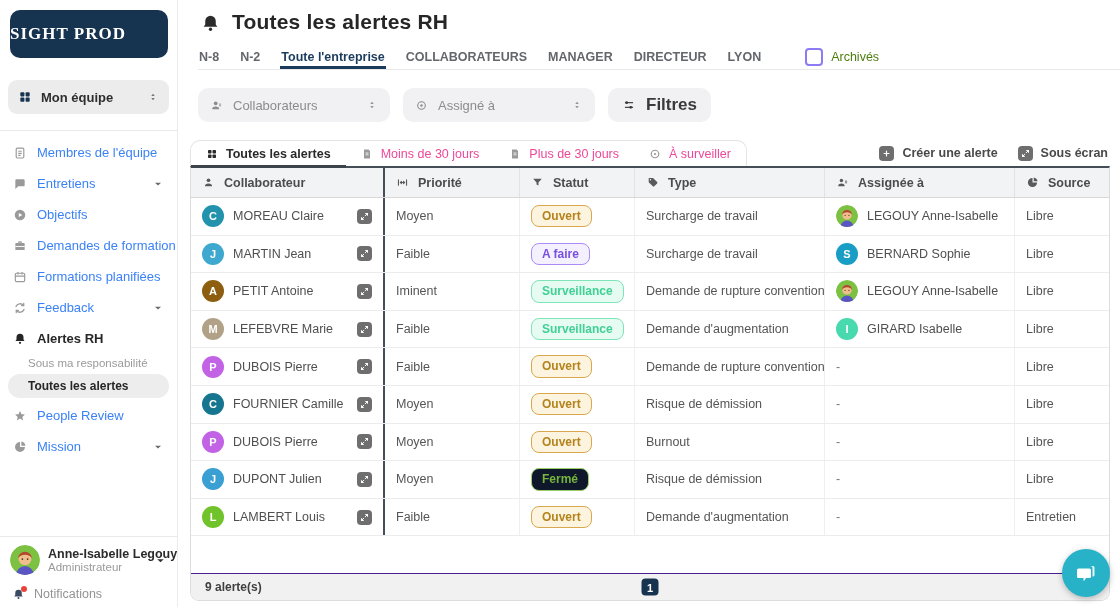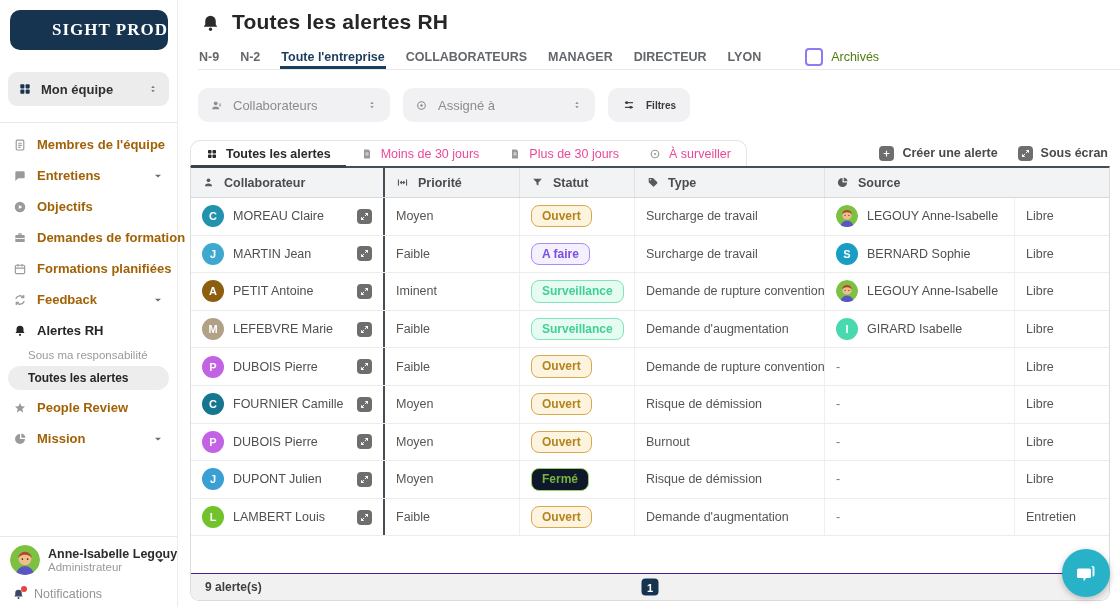--- a/index.html
+++ b/index.html
@@ -2,26 +2,26 @@
 <html><head>
 <meta charset="utf-8">
 <style>
   html,body{margin:0;padding:0;background:#fff;}
   .app{position:relative;width:1120px;height:607px;background:#fff;overflow:hidden;
        font-family:"Liberation Sans",sans-serif;color:#333;}
   svg{display:block;}
 
   
   .sidebar{position:absolute;left:0;top:0;width:178px;height:607px;border-right:1px solid #ececec;background:#fff;box-sizing:border-box;}
-  .logo{margin:10px;width:158px;height:40px;background:#16334f;border-radius:10px;display:flex;align-items:center;justify-content:flex-end;}
+  .logo{margin:10px;width:158px;height:48px;background:#16334f;border-radius:10px;display:flex;align-items:center;justify-content:flex-start;}
   .logo span{color:#fff;font-family:"Liberation Serif",serif;font-weight:bold;font-size:17px;letter-spacing:1px;}
   .team-select{margin:22px 8px 0 8px;height:34px;background:#ececec;border-radius:9px;display:flex;align-items:center;gap:9px;padding:3px 10px;box-sizing:border-box;cursor:pointer;}
   .team-select .lbl{font-size:13px;font-weight:bold;color:#2e2e2e;flex:1;}
   .side-divider{height:1px;background:#e9e9e9;margin:16px 0 6px 0;}
-  .nav-item{height:31px;display:flex;align-items:center;gap:10px;padding:0 13px;color:#a16207;font-size:13px;cursor:pointer;font-weight:bold;}
+  .nav-item{height:31px;display:flex;align-items:center;gap:10px;padding:0 13px;color:#3b82f6;font-size:13px;cursor:pointer;}
   .nav-item .lbl{flex:1;white-space:nowrap;}
   .nav-item.active{color:#262626;font-weight:bold;}
   .nav-item.active .ic{color:#262626;}
   .ic{color:#9a9a9a;flex:0 0 auto;}
   .sub-item{padding:3px 13px 3px 28px;font-size:11.5px;color:#9a9a9a;cursor:pointer;}
   .sub-pill{margin:2px 8px;padding:5px 20px;background:#ededed;border-radius:14px;font-size:12px;font-weight:bold;color:#262626;cursor:pointer;}
   .user-block{position:absolute;left:0;right:0;top:536px;border-top:1px solid #e9e9e9;padding:8px 10px 0 10px;box-sizing:border-box;}
   .user-row{display:flex;align-items:center;gap:8px;cursor:pointer;}
   .user-names{flex:1;min-width:0;}
   .user-name{font-size:12.5px;font-weight:bold;color:#2b2b2b;white-space:nowrap;}
@@ -40,21 +40,21 @@
   .scope-tab.active{color:#1c3c5d;box-shadow:inset 0 -3px 0 #1c3c5d;}
   .arch{display:flex;align-items:center;gap:8px;margin-left:24px;cursor:pointer;}
   .checkbox{width:14px;height:14px;border:2px solid #8b7bf5;border-radius:4px;background:#fff;}
   .arch .lbl{font-size:12.5px;color:#4d7c0f;}
 
   .filters-row{position:absolute;left:20px;top:88px;display:flex;gap:13px;}
   .pill{height:34px;background:#f1f1f3;border-radius:10px;display:flex;align-items:center;gap:10px;padding:0 12px;box-sizing:border-box;cursor:pointer;}
   .pill .ph{font-size:13px;color:#8c8c8c;flex:1;}
   .pill.select{width:192px;}
   .pill.filtres{padding:0 14px;}
-  .pill.filtres .lbl{font-size:10px;font-weight:bold;color:#3a3a3a;}
+  .pill.filtres .lbl{font-size:17px;font-weight:bold;color:#3a3a3a;}
 
   
   .card{position:absolute;left:12px;right:10px;top:140px;bottom:6px;}
   .vtabs-row{position:absolute;left:0;right:0;top:0;height:26px;}
   .vtabs{display:inline-flex;height:26px;border:1px solid #e4e4e4;border-bottom:none;border-radius:10px 10px 0 0;background:#fff;box-sizing:border-box;}
   .vtab{position:relative;display:flex;align-items:center;gap:8px;padding:0 15px;font-size:12.5px;color:#ec4899;cursor:pointer;white-space:nowrap;}
   .vtab.active{color:#2a2a2a;font-weight:bold;}
   .vtab.active::after{content:"";position:absolute;left:0;right:0;bottom:-2px;height:3px;background:#3c434b;z-index:3;}
   .actions{position:absolute;right:2px;top:0;height:26px;display:flex;align-items:center;gap:20px;}
   .action{display:flex;align-items:center;gap:8px;font-size:12.5px;font-weight:bold;color:#4a4a4a;cursor:pointer;}
@@ -250,21 +250,21 @@
       <span>
           <svg width="21" height="21" viewBox="0 0 24 24" fill="#2b2b2b">
             <path d="M12 3a6 6 0 0 0-6 6v4l-1.8 2.6h15.6L18 13V9a6 6 0 0 0-6-6z"></path>
             <circle cx="12" cy="18.6" r="1.9"></circle>
           </svg>
         </span>
       <span class="page-title">Toutes les alertes RH</span>
     </div>
 
     <div class="scope-bar">
-      <span class="scope-tab">N-9</span>
+      <span class="scope-tab">N-8</span>
       <span class="scope-tab">N-2</span>
       <span class="scope-tab active">Toute l'entreprise</span>
       <span class="scope-tab">COLLABORATEURS</span>
       <span class="scope-tab">MANAGER</span>
       <span class="scope-tab">DIRECTEUR</span>
       <span class="scope-tab">LYON</span>
       <span class="arch">
         <span class="checkbox"></span>
         <span class="lbl">Archivés</span>
       </span>
@@ -409,20 +409,30 @@
                 <svg width="13" height="13" viewBox="0 0 24 24" fill="currentColor">
                   <path d="M12.9 3.5H5v7.9l7.6 7.6a1.8 1.8 0 0 0 2.6 0l5.3-5.3a1.8 1.8 0 0 0 0-2.6z"></path>
                   <circle cx="8.3" cy="6.8" r="1.4" fill="#f2f3f5"></circle>
                 </svg>
               </span>
             <span>Type</span>
           </div>
           <div class="th">
             <span class="ic">
                 <svg width="13" height="13" viewBox="0 0 24 24" fill="currentColor">
+                  <circle cx="10" cy="8.2" r="3.2"></circle>
+                  <path d="M4 19a6 5 0 0 1 12 0z"></path>
+                  <path d="M16.5 9.5h4M16.5 12.5h4" stroke="currentColor" stroke-width="1.6"></path>
+                </svg>
+              </span>
+            <span>Assignée à</span>
+          </div>
+          <div class="th">
+            <span class="ic">
+                <svg width="13" height="13" viewBox="0 0 24 24" fill="currentColor">
                   <path d="M12 3.5a8.5 8.5 0 1 0 8.5 8.5H12z"></path>
                   <path d="M14.3 2.7a8.6 8.6 0 0 1 7 7h-7z"></path>
                 </svg>
               </span>
             <span>Source</span>
           </div>
         </div>
 
         <div class="tbody" id="tbody">
             <div class="tr">

